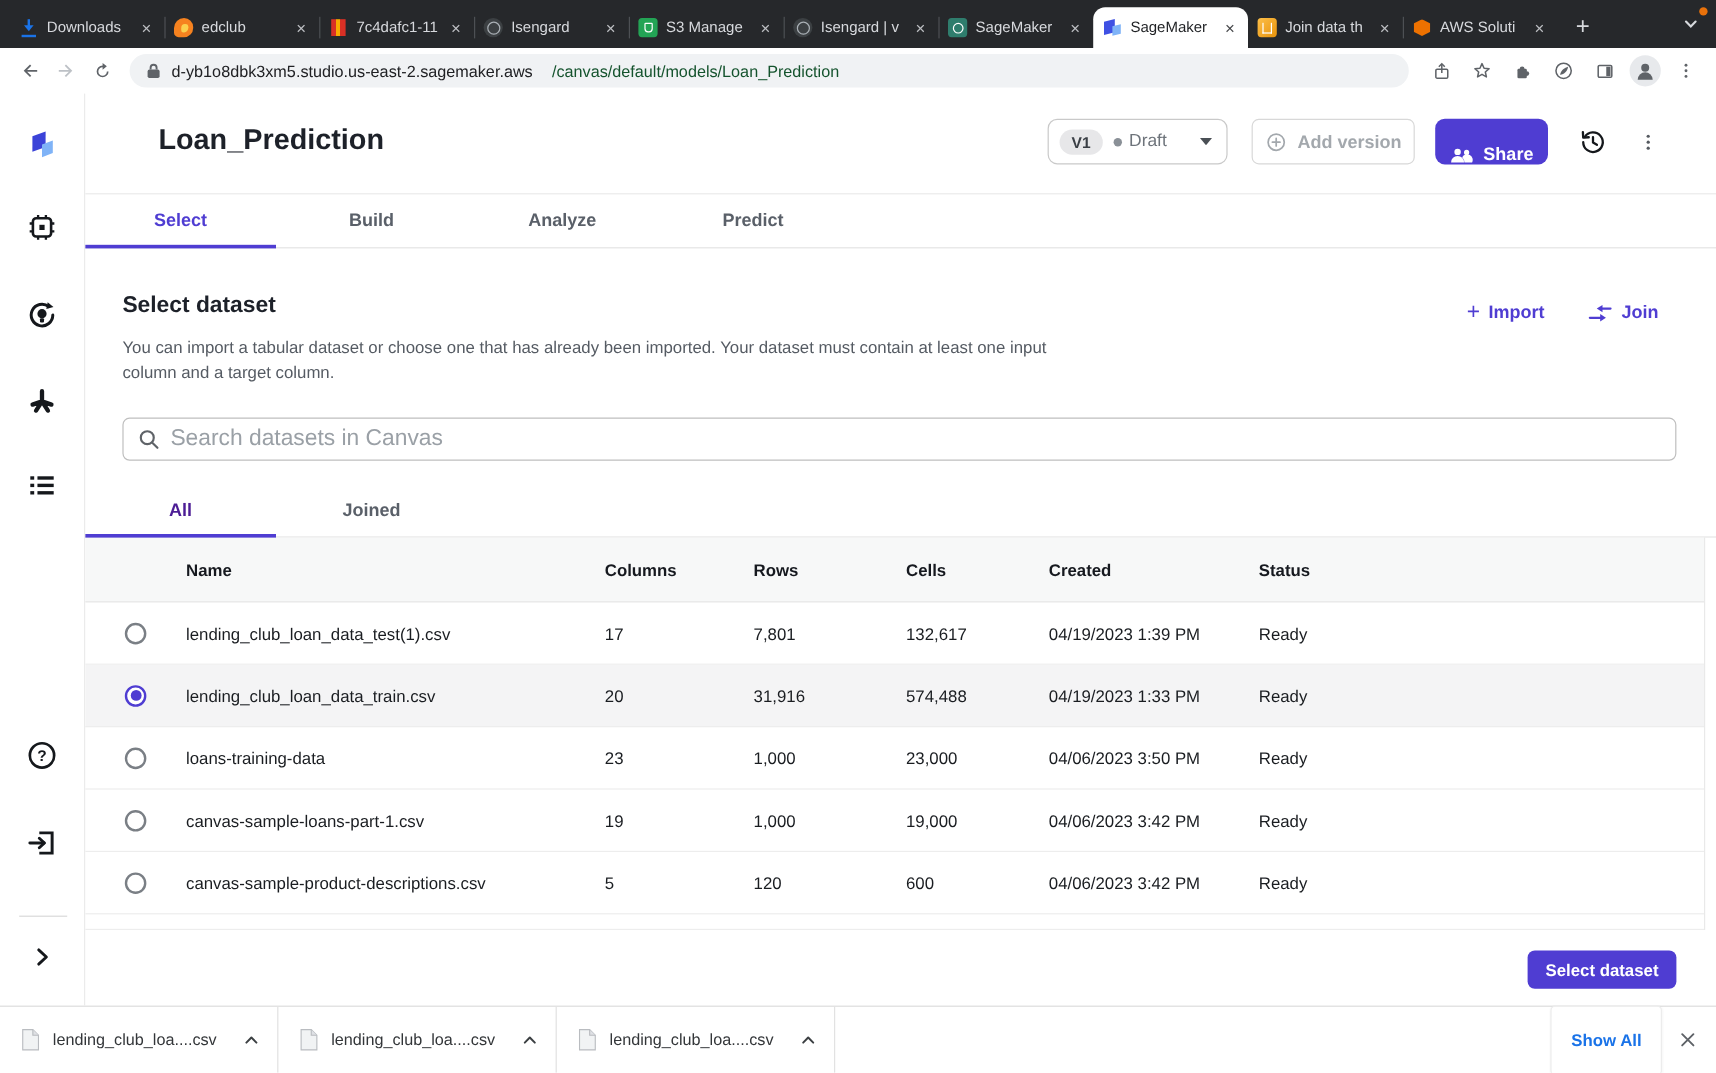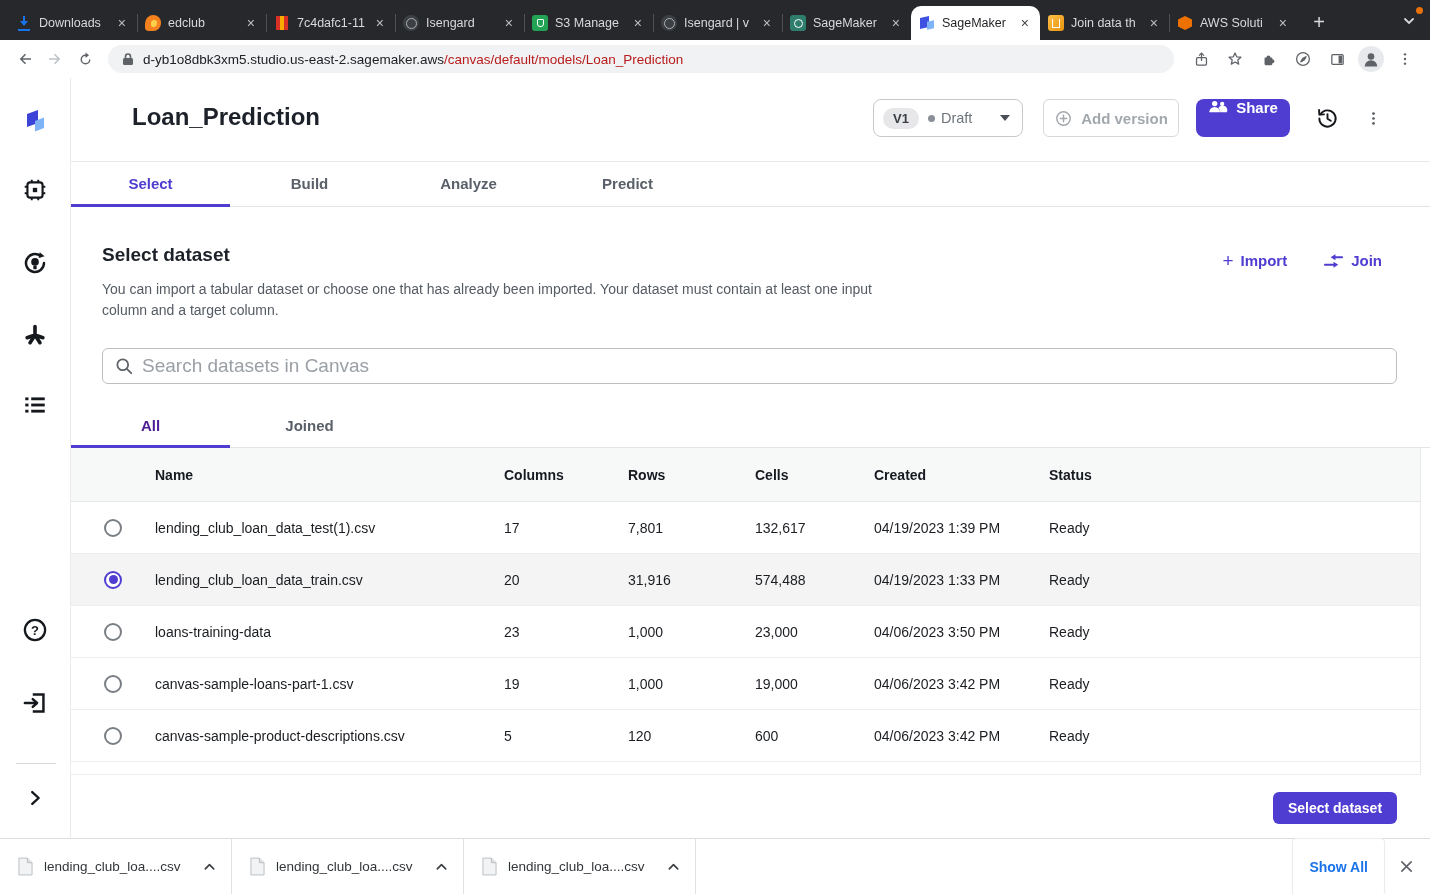--- a/index.html
+++ b/index.html
@@ -35,42 +35,42 @@
   .fav-sm-blue::before { content:''; position:absolute; left:1px; top:1.5px; width:9px; height:11px; background:#3f51e3; transform:skewY(-14deg); }
   .fav-sm-blue::after { content:''; position:absolute; left:8px; top:6px; width:7px; height:8px; background:#7fb3f7; transform:skewY(-14deg); }
   .fav-join { background:linear-gradient(135deg,#fcbf49,#e8930c); border-radius:3px; }
   .fav-join::before { content:''; position:absolute; inset:4px 4px 3px 4px; border-left:1.5px solid #fff; border-right:1.5px solid #fff; border-bottom:1.5px solid #fff; }
   .fav-aws::before { content:''; position:absolute; inset:1px; background:#ed7100; clip-path:polygon(50% 0,100% 25%,100% 75%,50% 100%,0 75%,0 25%); }
 
   .toolbar { height:38px; background:#fff; display:flex; align-items:center; padding:0 10px; }
   .navbtn { width:30px; height:30px; display:flex; align-items:center; justify-content:center; flex:none; }
   .omnibox { flex:1; height:28px; background:#f0f2f4; border-radius:14px; margin:0 12px 0 8px; display:flex; align-items:center; padding:0 14px; gap:9px; font-size:13.5px; overflow:hidden; white-space:nowrap; }
   .omnibox .domain { color:#202124; }
-  .omnibox .path { color:#b91c1c; }
+  .omnibox .path { color:#14532d;margin-left:16px; }
   .tb-icons { display:flex; align-items:center; gap:4px; }
   .avatar-wrap { width:26px; height:26px; background:#e7e9ec; border-radius:50%; display:flex; align-items:center; justify-content:center; overflow:hidden; }
 
   
   .app { display:flex; height:760px; }
   .sidebar { width:71px; border-right:1px solid #ebebeb; position:relative; flex:none; }
   .sb-icon { position:absolute; left:50%; transform:translate(-50%,-50%); cursor:pointer; }
   .sb-divider { position:absolute; left:16px; width:40px; height:1px; background:#d9d9d9; }
 
   .main { flex:1; position:relative; overflow:hidden; }
 
   .mheader { height:84px; border-bottom:1px solid #eaeaea; position:relative; }
   .mtitle { position:absolute; left:31px; top:25px; font-size:24px; font-weight:700; color:#1d2129;margin-left:30px; }
   .hcontrols { position:absolute; right:48px; top:21px; height:38px; display:flex; align-items:center; }
   .version-select { width:150px; height:38px; border:1px solid #c9c9c9; border-radius:8px; display:flex; align-items:center; padding:0 12px 0 9px; gap:9px; cursor:pointer; }
   .vpill { background:#e7e7e9; border-radius:11px; padding:3px 10px; font-size:13px; color:#3a3f45; font-weight:600; }
   .vstatus { display:flex; align-items:center; gap:6px; color:#6e747b; font-size:14.5px; flex:1; }
   .vdot { width:7px; height:7px; border-radius:50%; background:#8a9097; }
   .vcaret { width:0; height:0; border-left:5px solid transparent; border-right:5px solid transparent; border-top:6px solid #4a4f55; }
   .addver { width:136px; height:38px; border:1px solid #d8d8d8; border-radius:6px; background:#fff; display:flex; align-items:center; justify-content:center; gap:8px; color:#a3a8ad; font-size:15px; font-weight:600; margin-left:20px; }
-  .sharebtn { width:94px; height:38px; border:none; border-radius:8px; background:#4f3dd2; color:#fff; font-size:15px; font-weight:700; display:flex; align-items:flex-start; justify-content:center; gap:8px; margin-left:17px; cursor:pointer; font-family:inherit; }
+  .sharebtn { width:94px; height:38px; border:none; border-radius:8px; background:#4f3dd2; color:#fff; font-size:15px; font-weight:700; display:flex; align-items:flex-end; justify-content:center; gap:8px; margin-left:17px; cursor:pointer; font-family:inherit; }
   .hicon { margin-left:26px; cursor:pointer; display:flex; }
 
   .navtabs { height:45px; border-bottom:1px solid #e4e4e4; display:flex; }
   .ntab { width:159px; text-align:center; line-height:44px; font-size:15px; font-weight:600; color:#5a6069; cursor:pointer; position:relative; }
   .ntab.active { color:#4f3dd2; font-weight:700; }
   .ntab.active::after { content:''; position:absolute; left:0; right:0; bottom:-1px; height:3px; background:#4f3dd2; }
 
   .section-head { position:relative; margin:37px 48px 0 31px; }
   .stitle { font-size:19px; font-weight:700; color:#1d2129; }
   .sdesc { margin-top:13px; font-size:14px; line-height:1.5; color:#555b63; width:792px; }

